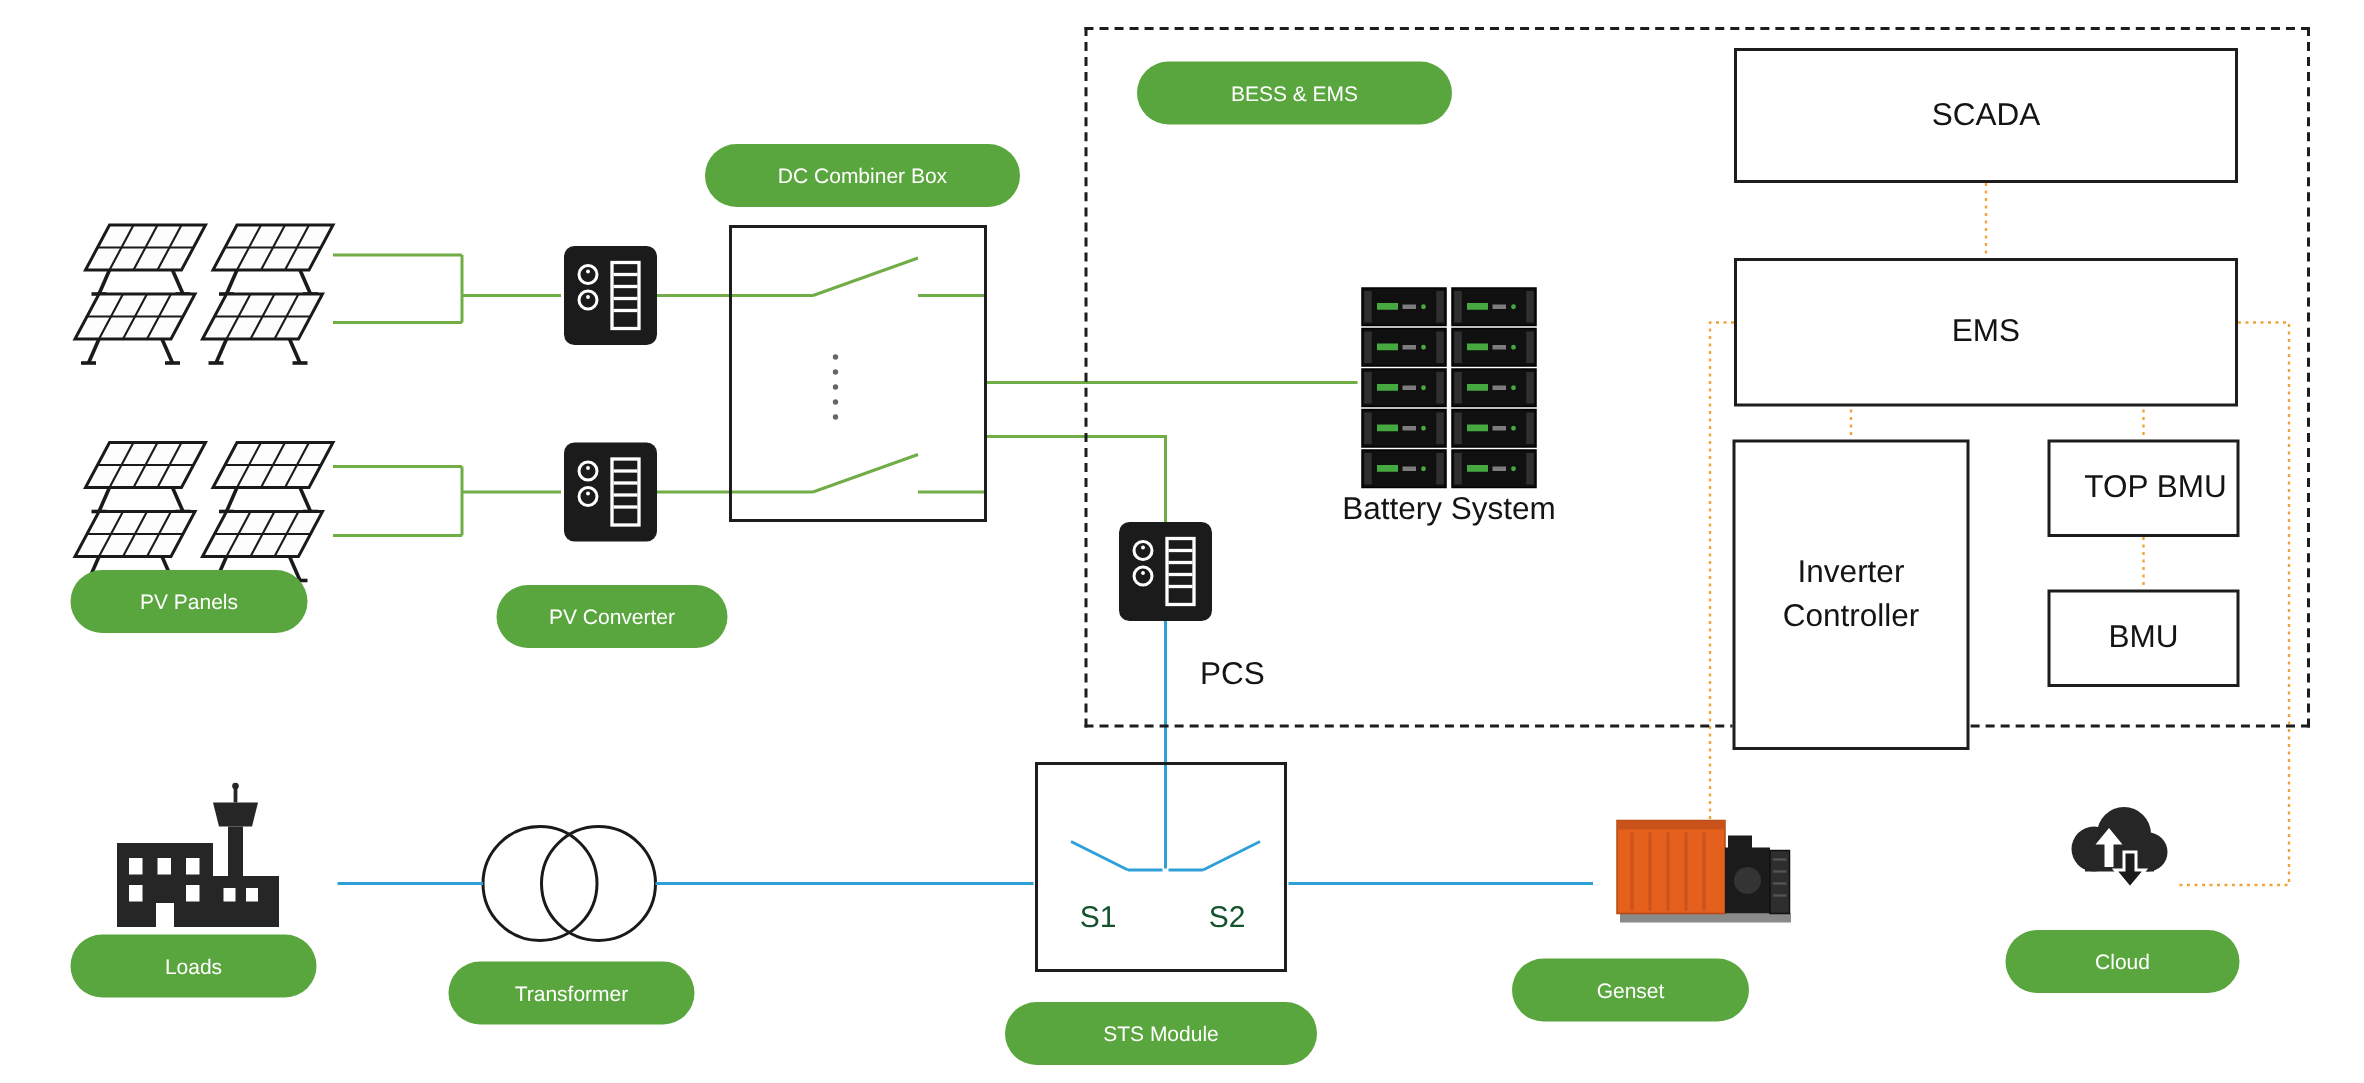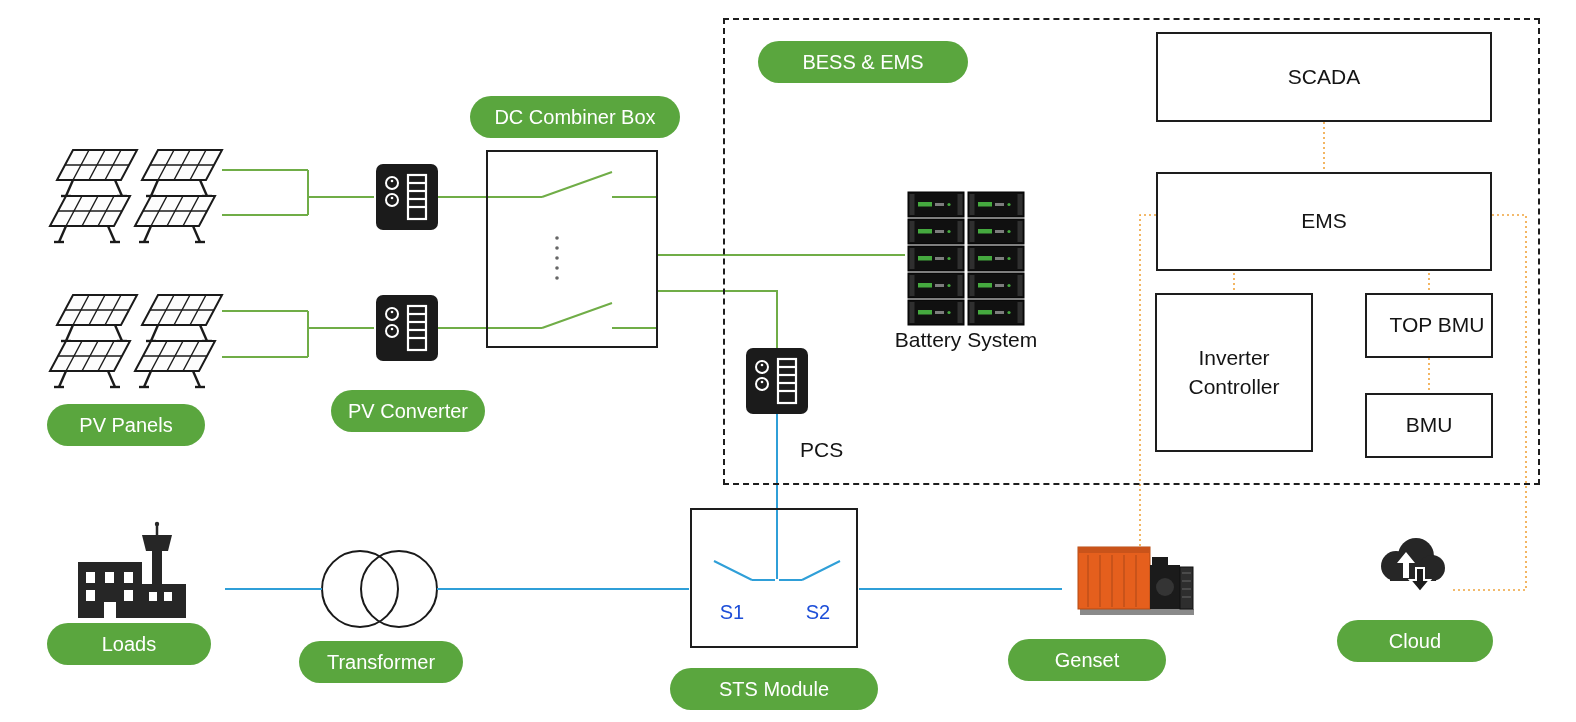--- a/index.html
+++ b/index.html
@@ -1,28 +1,28 @@
 <!DOCTYPE html>
 <html><head>
 <meta charset="utf-8">
 <style>
   html,body{margin:0;padding:0;background:#fff;}
   .stage{position:relative;width:1576px;height:722px;background:#ffffff;
          font-family:"Liberation Sans",sans-serif;overflow:hidden;}
   svg.wires{position:absolute;left:0;top:0;}
   .pill{position:absolute;height:42px;border-radius:21px;background:#5aa63e;color:#fff;
-        font-size:20px;display:flex;align-items:center;justify-content:center;
+        font-size:14px;display:flex;align-items:center;justify-content:center;
         box-sizing:border-box;white-space:nowrap;}
   .box{position:absolute;border:2px solid #1d1d1d;background:#fff;display:flex;
        align-items:center;justify-content:center;font-size:21px;color:#141414;
        box-sizing:border-box;text-align:center;line-height:1.35;}
   .box.clear{background:transparent;}
   .dashed{position:absolute;border:2px dashed #1d1d1d;box-sizing:border-box;background:transparent;}
   .lbl{position:absolute;font-size:21px;color:#141414;text-align:center;}
-  .lbl.gray{color:#1d4ed8;font-size:20px;}
+  .lbl.gray{color:#14532d;font-size:20px;}
   .ic-wrap{padding:0 10px;}
 </style>
 </head>
 <body>
 
 <div class="stage">
 
   <svg class="wires" width="1576" height="722" viewBox="0 0 1576 722">
     <defs>
       <g id="pvpanel">
@@ -187,41 +187,41 @@
   <div class="box clear" style="left:690px;top:508px;width:168px;height:140px;"></div>
 
   <div class="box" style="left:1156px;top:32px;width:336px;height:90px;">
     <span>SCADA</span>
   </div>
 
   <div class="box" style="left:1156px;top:172px;width:336px;height:99px;">
     <span>EMS</span>
   </div>
 
-  <div class="box" style="left:1155px;top:293px;width:158px;height:159px;">
+  <div class="box" style="left:1155px;top:293px;width:158px;height:207px;">
     <span class="ic-wrap">Inverter Controller</span>
   </div>
 
   <div class="box" style="left:1365px;top:293px;width:128px;height:65px;padding-left:16px;">
     <span>TOP BMU</span>
   </div>
 
   <div class="box" style="left:1365px;top:393px;width:128px;height:65px;">
     <span>BMU</span>
   </div>
 
   <div class="lbl" style="left:881px;top:328px;width:170px;">Battery System</div>
 
   <div class="lbl" style="left:800px;top:438px;width:60px;text-align:left;">PCS</div>
 
   <div class="lbl gray" style="left:710px;top:601px;width:44px;">S1</div>
 
   <div class="lbl gray" style="left:796px;top:601px;width:44px;">S2</div>
 
-  <div class="pill" style="left:47px;top:404px;width:158px;">PV Panels</div>
+  <div class="pill" style="left:47px;top:380px;width:158px;">PV Panels</div>
 
   <div class="pill" style="left:331px;top:390px;width:154px;">PV Converter</div>
 
   <div class="pill" style="left:470px;top:96px;width:210px;">DC Combiner Box</div>
 
   <div class="pill" style="left:758px;top:41px;width:210px;">BESS &amp; EMS</div>
 
   <div class="pill" style="left:670px;top:668px;width:208px;">STS Module</div>
 
   <div class="pill" style="left:47px;top:623px;width:164px;">Loads</div>

